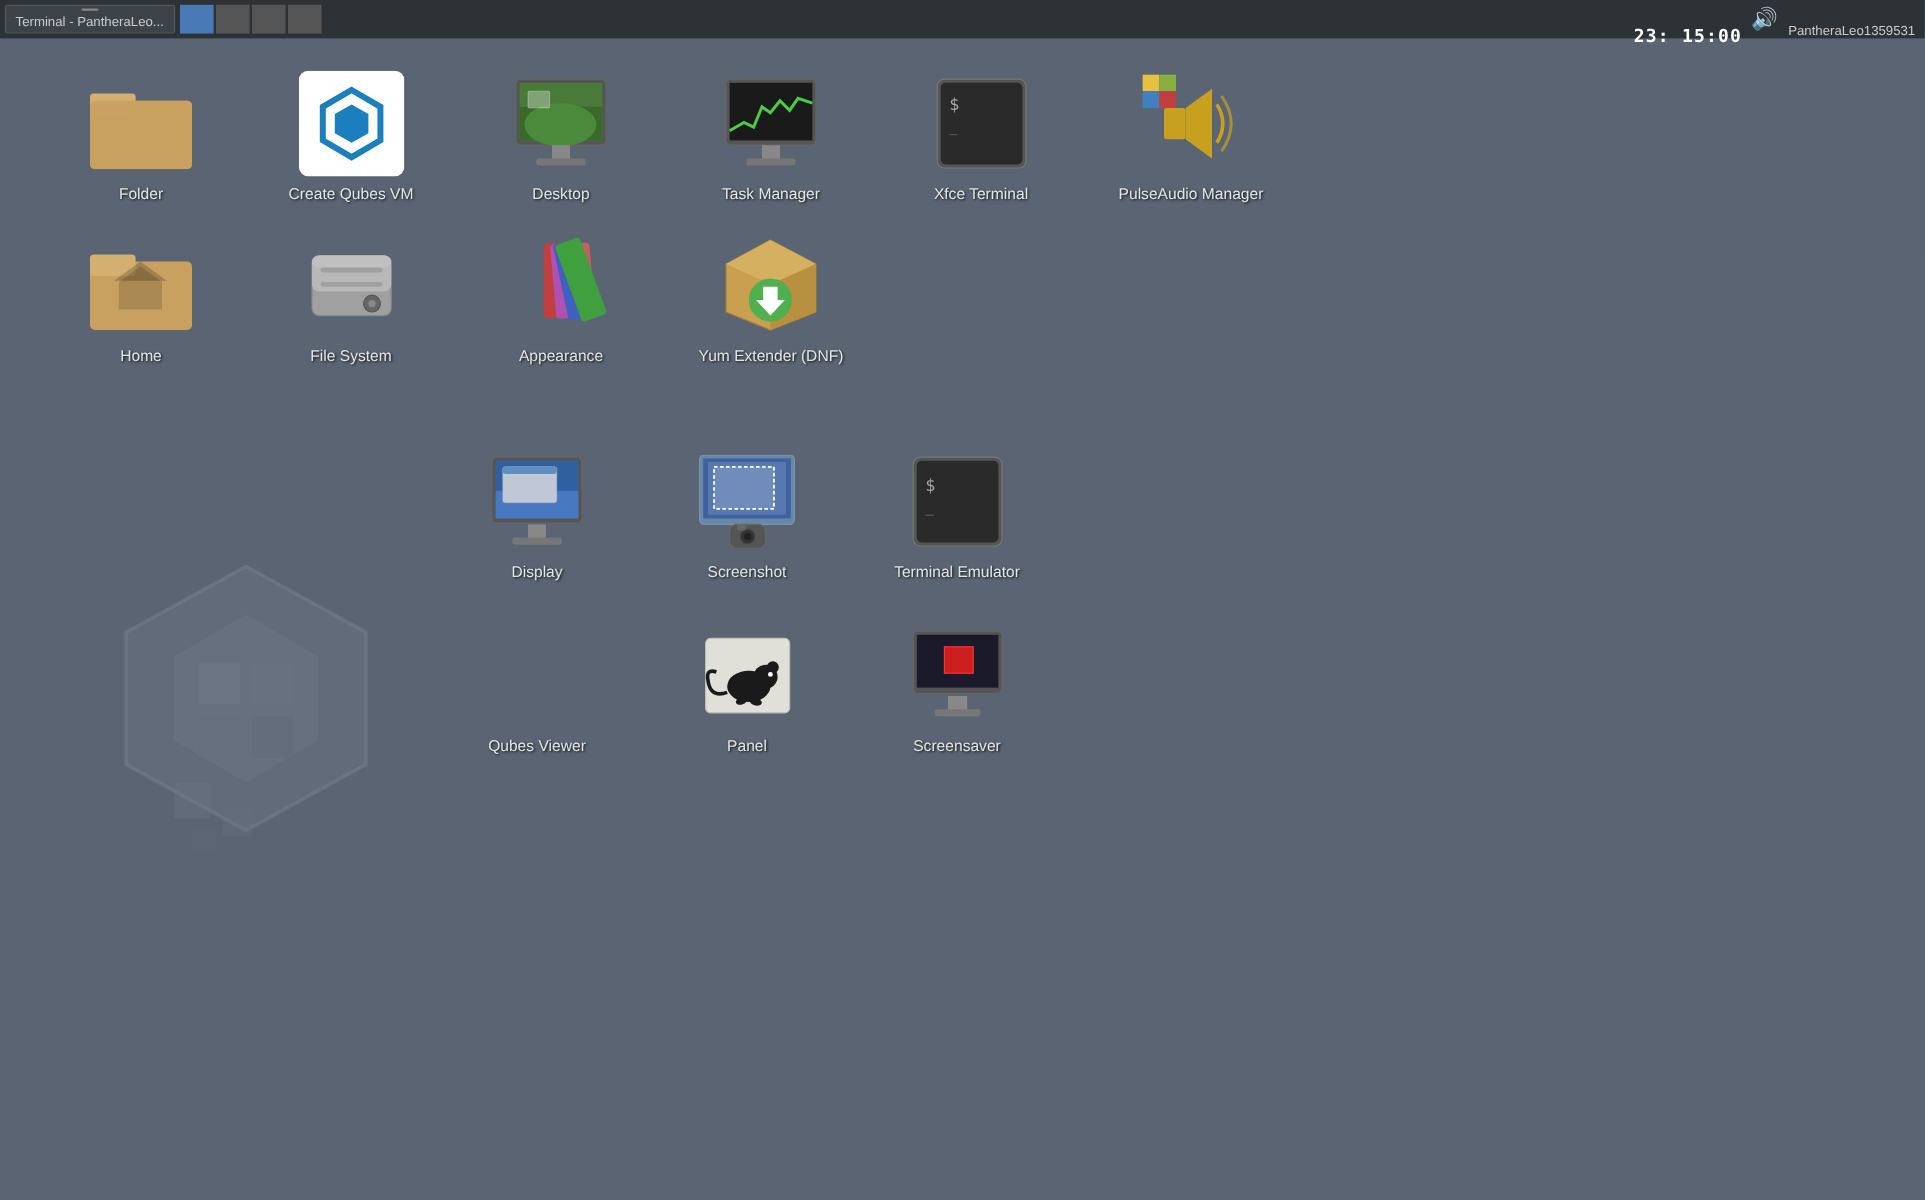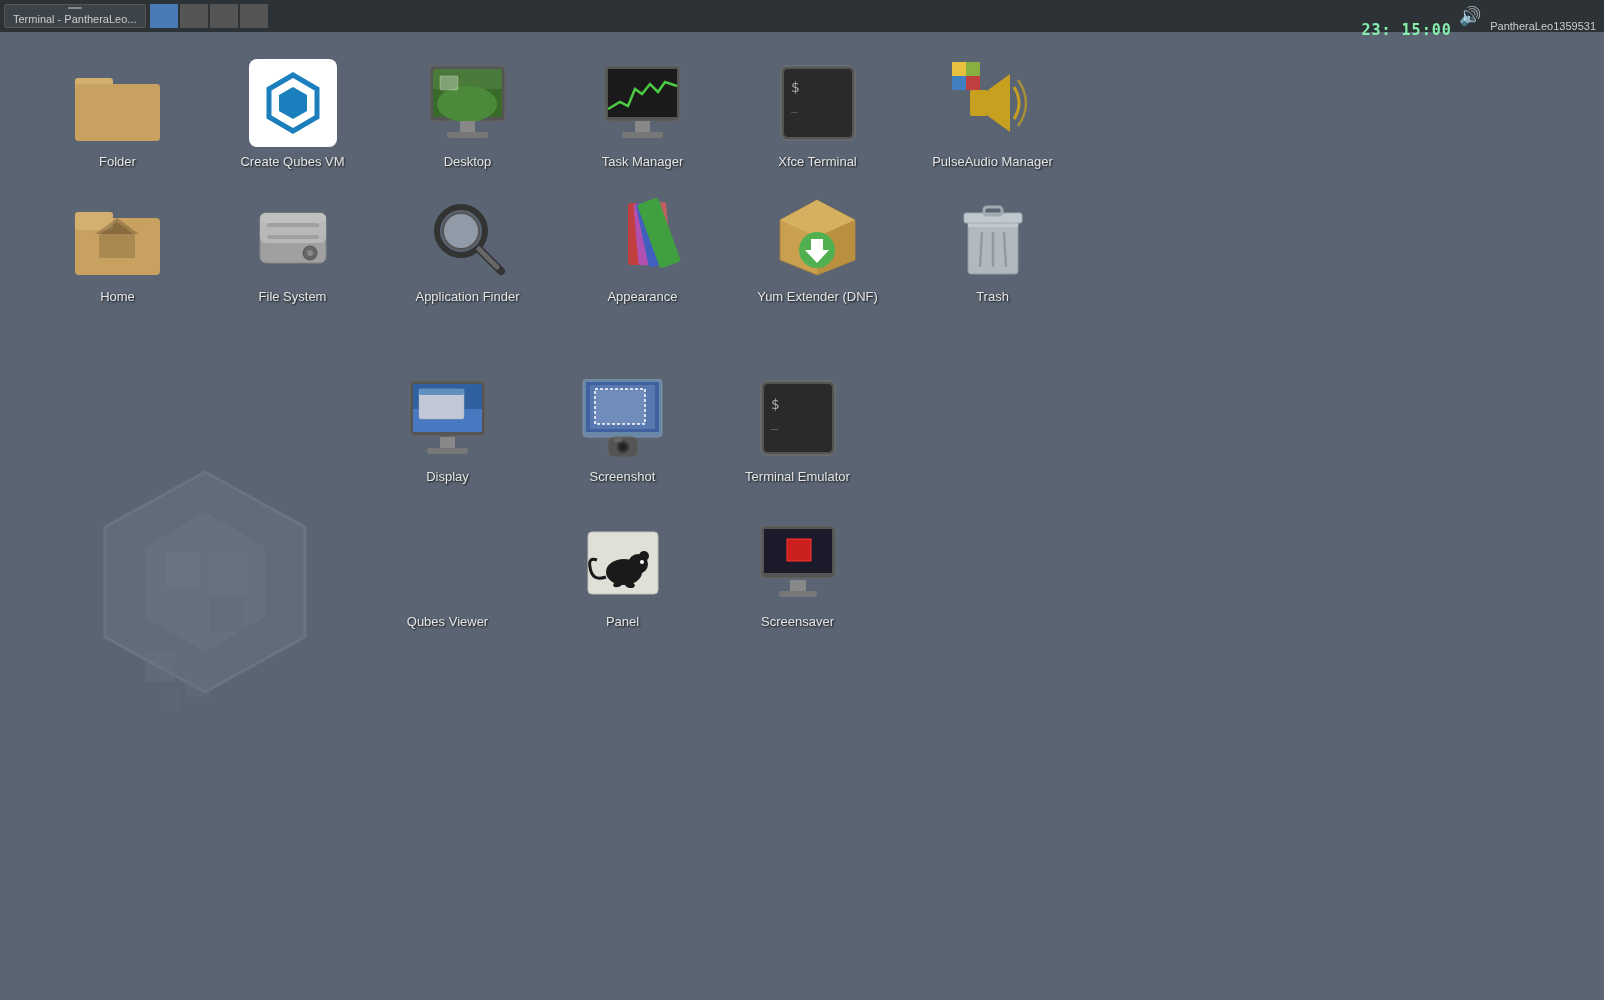--- a/index.html
+++ b/index.html
@@ -50,21 +50,21 @@
       border-radius: 1px;
       display: inline-block;
     }
     .taskbar-right {
       display: flex;
       align-items: center;
       gap: 8px;
       padding-right: 8px;
     }
     .taskbar-clock {
-      color: #86efac;
+      color: #ffffff;
       font-size: 15px;
       font-weight: bold;
       letter-spacing: 1px;
       font-family: monospace;
       margin-top: 28px;
     }
     .taskbar-vol {
       color: #ccc;
       font-size: 18px;
     }
@@ -271,32 +271,20 @@
 
           <rect x="15" y="26" width="52" height="4" rx="2" fill="#888" opacity="0.5"></rect>
           <rect x="15" y="38" width="52" height="4" rx="2" fill="#888" opacity="0.5"></rect>
           <circle cx="58" cy="56" r="7" fill="#666" stroke="#555" stroke-width="1"></circle>
           <circle cx="58" cy="56" r="3" fill="#888"></circle>
         </svg>
       </div>
       <span class="icon-label">File System</span>
     </div>
 
-    <div class="icon-item">
-      <div class="icon-img">
-        <svg width="82" height="82" viewBox="0 0 82 82">
-
-          <circle cx="34" cy="34" r="24" fill="none" stroke="#333" stroke-width="6"></circle>
-          <circle cx="34" cy="34" r="18" fill="rgba(200,210,220,0.5)" stroke="#555" stroke-width="2"></circle>
-          <line x1="52" y1="52" x2="74" y2="74" stroke="#333" stroke-width="8" stroke-linecap="round"></line>
-          <line x1="52" y1="52" x2="70" y2="70" stroke="#666" stroke-width="5" stroke-linecap="round"></line>
-        </svg>
-      </div>
-      <span class="icon-label">Application Finder</span>
-    </div>
 
     <div class="icon-item">
       <div class="icon-img">
         <svg width="85" height="82" viewBox="0 0 85 82">
 
           <g transform="rotate(-15,42,41)">
             <rect x="48" y="10" width="22" height="55" rx="3" fill="#c06060" transform="rotate(10,59,37)"></rect>
           </g>
           <g transform="rotate(-5,42,41)">
             <rect x="38" y="8" width="22" height="58" rx="3" fill="#c0a020" transform="rotate(5,49,37)"></rect>
@@ -318,38 +306,20 @@
           <polygon points="42,5 80,25 42,42 5,25" fill="#d4b060"></polygon>
           <polygon points="42,42 80,25 80,65 42,80" fill="#b89040"></polygon>
 
           <circle cx="42" cy="55" r="18" fill="#50b050"></circle>
           <polygon points="42,68 54,55 48,55 48,44 36,44 36,55 30,55" fill="white"></polygon>
         </svg>
       </div>
       <span class="icon-label">Yum Extender (DNF)</span>
     </div>
 
-    <div class="icon-item">
-      <div class="icon-img">
-        <svg width="82" height="82" viewBox="0 0 82 82">
-
-          <rect x="16" y="22" width="50" height="55" rx="3" fill="#b0b8c0" stroke="#909aa0" stroke-width="1"></rect>
-          <rect x="16" y="22" width="50" height="8" fill="#c0c8d0"></rect>
-
-          <rect x="12" y="16" width="58" height="10" rx="2" fill="#c0c8d0" stroke="#a0aab0" stroke-width="1"></rect>
-
-          <rect x="32" y="10" width="18" height="8" rx="3" fill="none" stroke="#a0aab0" stroke-width="3"></rect>
-
-          <line x1="30" y1="35" x2="28" y2="70" stroke="#909aa0" stroke-width="2.5"></line>
-          <line x1="41" y1="35" x2="41" y2="70" stroke="#909aa0" stroke-width="2.5"></line>
-          <line x1="52" y1="35" x2="54" y2="70" stroke="#909aa0" stroke-width="2.5"></line>
-        </svg>
-      </div>
-      <span class="icon-label">Trash</span>
-    </div>
   </div>
 
   <div class="icon-row" style="margin-top: 10px;">
 
     <div class="icon-item" style="width:310px; height:160px; align-items:flex-start; justify-content:flex-end;">
 
       <svg width="300" height="320" viewBox="0 0 300 320" style="opacity:0.22; position:absolute; left:55px; top:420px;">
 
         <g fill="#b0b8c8">
 

